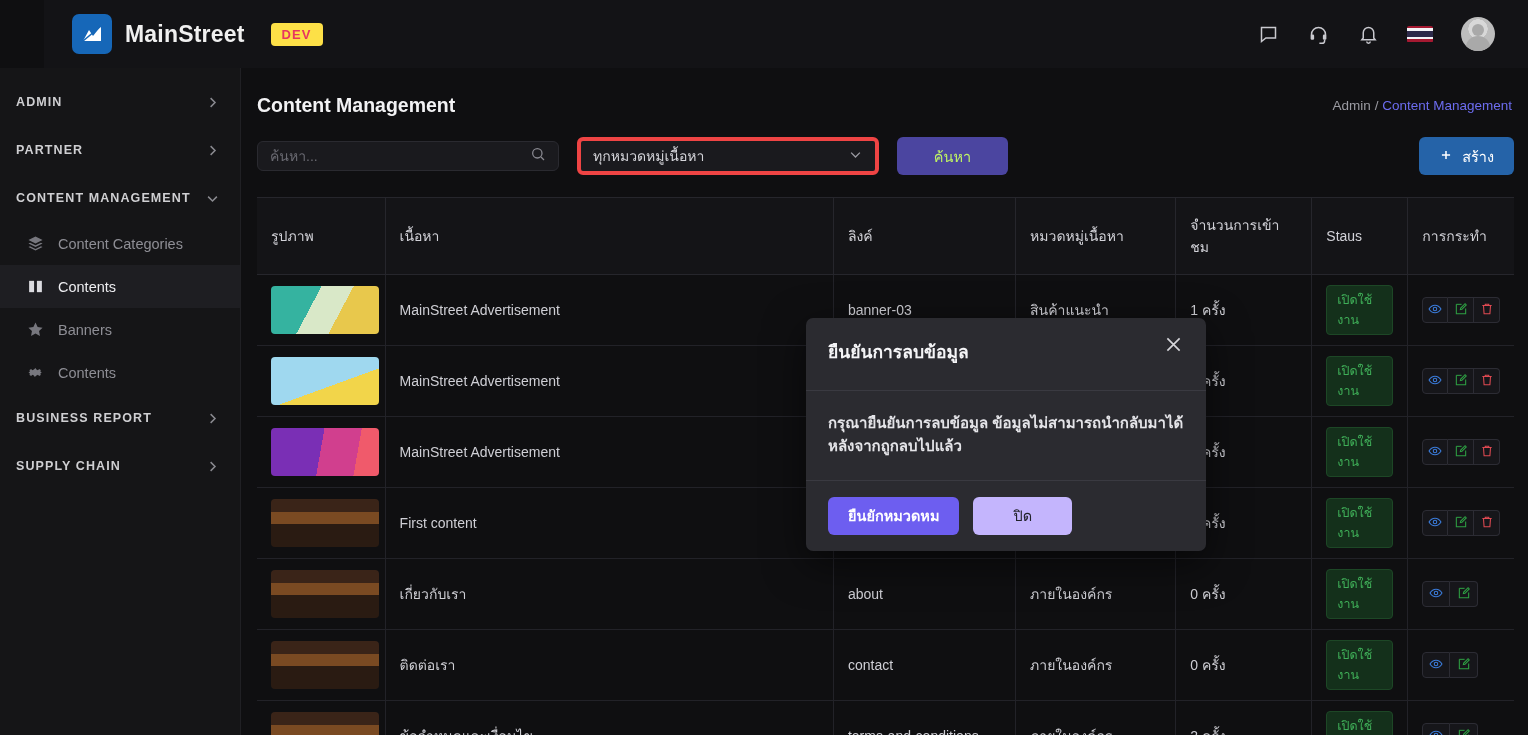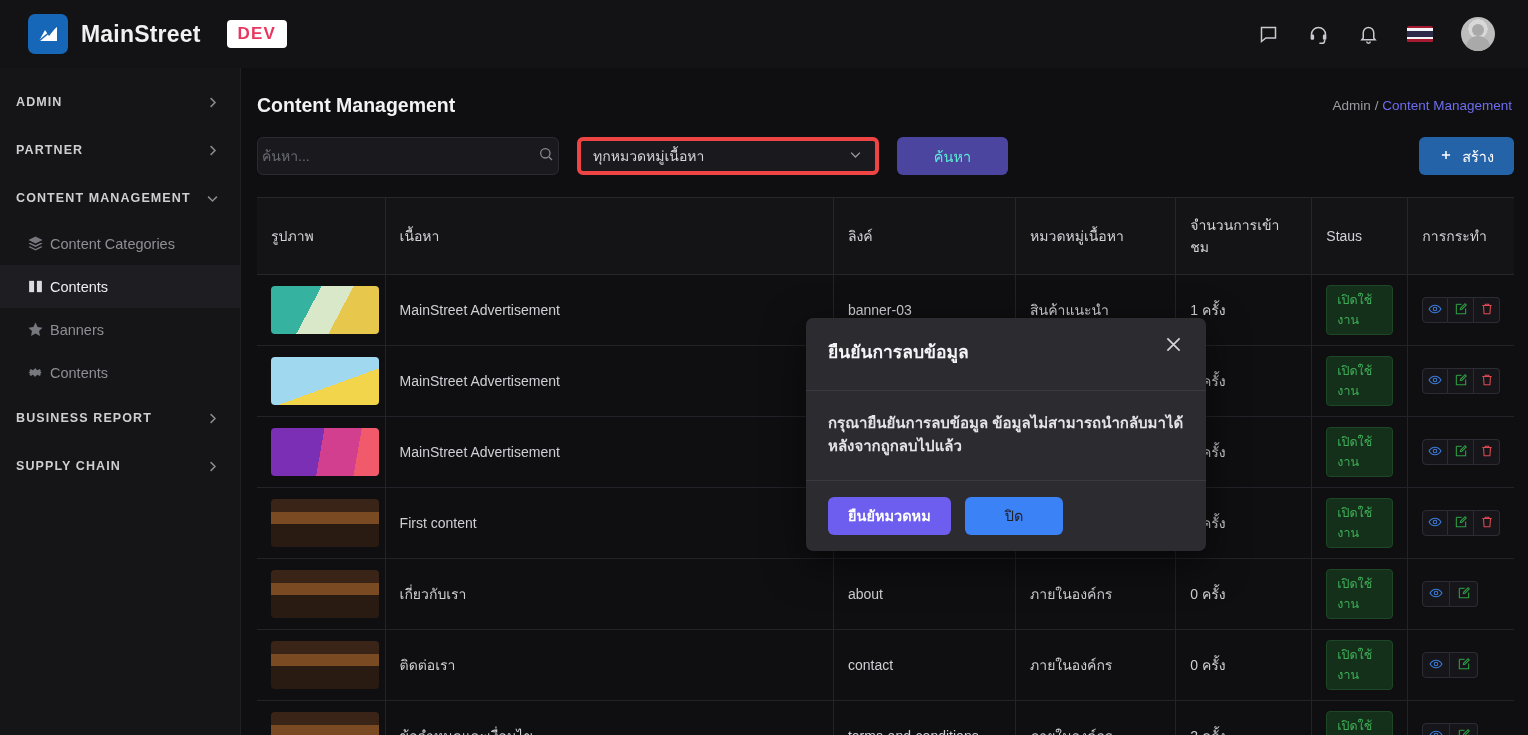--- a/index.html
+++ b/index.html
@@ -11,33 +11,33 @@
     overflow: hidden;
   }
   .app { position: relative; width: 1528px; height: 735px; display: flex; flex-direction: column; }
 
   
   .header {
     height: 68px; flex: 0 0 68px;
     background: #131316;
     display: flex; align-items: center;
     padding: 0 33px 0 28px;
-    position: relative; z-index: 5;
+    position: relative; z-index: 5; margin-left: 44px;
   }
   .logo-wrap { display: flex; align-items: center; gap: 13px; }
   .logo-box {
     width: 40px; height: 40px; border-radius: 7px;
     background: #1667b8;
     display: flex; align-items: center; justify-content: center;
   }
   .brand-name { font-size: 23px; font-weight: bold; color: #f0f0f0; letter-spacing: .2px; }
   .dev-badge {
     margin-left: 26px;
-    background: #ffffff; color: #e8365f;
-    font-size: 17px; font-weight: bold; letter-spacing: 1.1px;
+    background: #fde047; color: #e8365f;
+    font-size: 13px; font-weight: bold; letter-spacing: 1.1px;
     padding: 4px 11px; border-radius: 4px;
   }
   .header-right { margin-left: auto; display: flex; align-items: center; gap: 28px; }
   .hicon { width: 22px; height: 22px; display: flex; align-items: center; justify-content: center; cursor: pointer; }
   .flag { width: 26px; height: 17px; border-radius: 2px; overflow: hidden; display: flex; flex-direction: column; }
   .flag i { display: block; width: 100%; }
   .flag .f1 { height: 2.8px; background: #a51931; }
   .flag .f2 { height: 2.8px; background: #f4f5f8; }
   .flag .f3 { height: 5.6px; background: #2d2a4a; }
   .flag .f4 { height: 2.8px; background: #f4f5f8; }
@@ -70,57 +70,57 @@
   .nav-group {
     height: 48px; display: flex; align-items: center;
     padding: 0 20px 0 16px; cursor: pointer;
   }
   .nav-group .gtitle {
     font-size: 12.5px; font-weight: bold; letter-spacing: 1.1px;
     color: #cfcfd2; text-transform: uppercase;
   }
   .nav-group .chev { margin-left: auto; color: #8a8a90; display: flex; }
   .nav-item {
-    height: 43px; display: flex; align-items: center; gap: 6px;
+    height: 43px; display: flex; align-items: center; gap: 14px;
     padding: 0 16px 0 26px; cursor: pointer;
     font-size: 14.5px; color: #8e8e95;
   }
   .nav-item.active { background: #1e1e22; color: #ededf0; }
   .nav-item .ic { width: 18px; height: 18px; display: flex; align-items: center; justify-content: center; flex: 0 0 18px; }
   .nav-item.active .ic svg { fill: #dcdce0; }
   .nav-item .ic svg { fill: #77777e; }
 
   
   .main { flex: 1; min-width: 0; background: #0f0f11; position: relative; overflow: hidden; }
   .page-head { display: flex; align-items: center; padding: 26px 16px 0 16px; }
   .page-title { font-size: 19.5px; font-weight: bold; color: #f2f2f4; }
   .breadcrumb { margin-left: auto; font-size: 13.5px; color: #9b9ba2; }
   .breadcrumb .crumb-link { color: #6d6df0; }
 
   .toolbar { display: flex; align-items: center; gap: 18px; padding: 20px 14px 0 16px; }
   .search-box {
-    width: 302px; height: 38px; background: #1a1a1e;
+    width: 302px; height: 30px; background: #1a1a1e;
     border: 1px solid #2a2a30; border-radius: 6px;
-    display: flex; align-items: center; padding: 0 4px;
+    display: flex; align-items: center; padding: 0 12px;
   }
   .search-box input {
     flex: 1; background: transparent; border: none; outline: none;
     color: #d8d8dc; font-size: 14px; font-family: inherit;
   }
   .search-box input::placeholder { color: #6a6a72; }
   .select-box {
     width: 302px; height: 38px; background: #1a1a1e;
     border: 4px solid #ef4444; border-radius: 6px;
     display: flex; align-items: center; padding: 0 12px;
     font-size: 14px; color: #d5d5da; cursor: pointer;
   }
   .select-box .chev { margin-left: auto; color: #9a9aa2; }
   .btn-search {
     width: 111px; height: 38px; border-radius: 6px;
-    background: #4b45a0; color: #5eead4;
+    background: #4b45a0; color: #bef264;
     font-size: 14.5px; display: flex; align-items: center; justify-content: center;
     cursor: pointer; border: none;
   }
   .btn-create {
     margin-left: auto; height: 38px; padding: 0 20px; border-radius: 6px;
     background: #2563a8; color: #ffffff; font-size: 14.5px;
     display: flex; align-items: center; gap: 9px; cursor: pointer; border: none;
   }
 
   
@@ -175,21 +175,21 @@
     color: #e4e4e8; border-bottom: 1px solid #3a3a41; font-weight: bold;
   }
   .modal-foot { padding: 16px 22px; display: flex; gap: 14px; }
   .btn-confirm {
     height: 38px; padding: 0 20px; border-radius: 6px;
     background: #6d5ef0; color: #fff; font-size: 14.5px;
     border: none; cursor: pointer; font-weight: bold;
   }
   .btn-close {
     height: 38px; padding: 0 40px; border-radius: 6px;
-    background: #3b82f6; color: #22222a; font-size: 14.5px;
+    background: #c4b5fd; color: #22222a; font-size: 14.5px;
     border: none; cursor: pointer;
   }
 </style>
 </head>
 <body>
 
 <div class="app">
 
   <div class="header">
     <div class="logo-wrap">
@@ -616,20 +616,20 @@
         <div class="modal-head">
           <span class="modal-title">ยืนยันการลบข้อมูล</span>
           <span class="modal-close">
             <svg width="21" height="21" viewBox="0 0 24 24" fill="none" stroke="currentColor" stroke-width="1.9">
               <path d="M5 5l14 14M19 5L5 19"></path>
             </svg>
           </span>
         </div>
         <div class="modal-body">กรุณายืนยันการลบข้อมูล ข้อมูลไม่สามารถนำกลับมาได้หลังจากถูกลบไปแล้ว</div>
         <div class="modal-foot">
-          <button class="btn-confirm">ยืนยัหมวดหม</button>
+          <button class="btn-confirm">ยืนยักหมวดหม</button>
           <button class="btn-close">ปิด</button>
         </div>
       </div>
 
     </div>
   </div>
 </div>
 
 </body></html>

